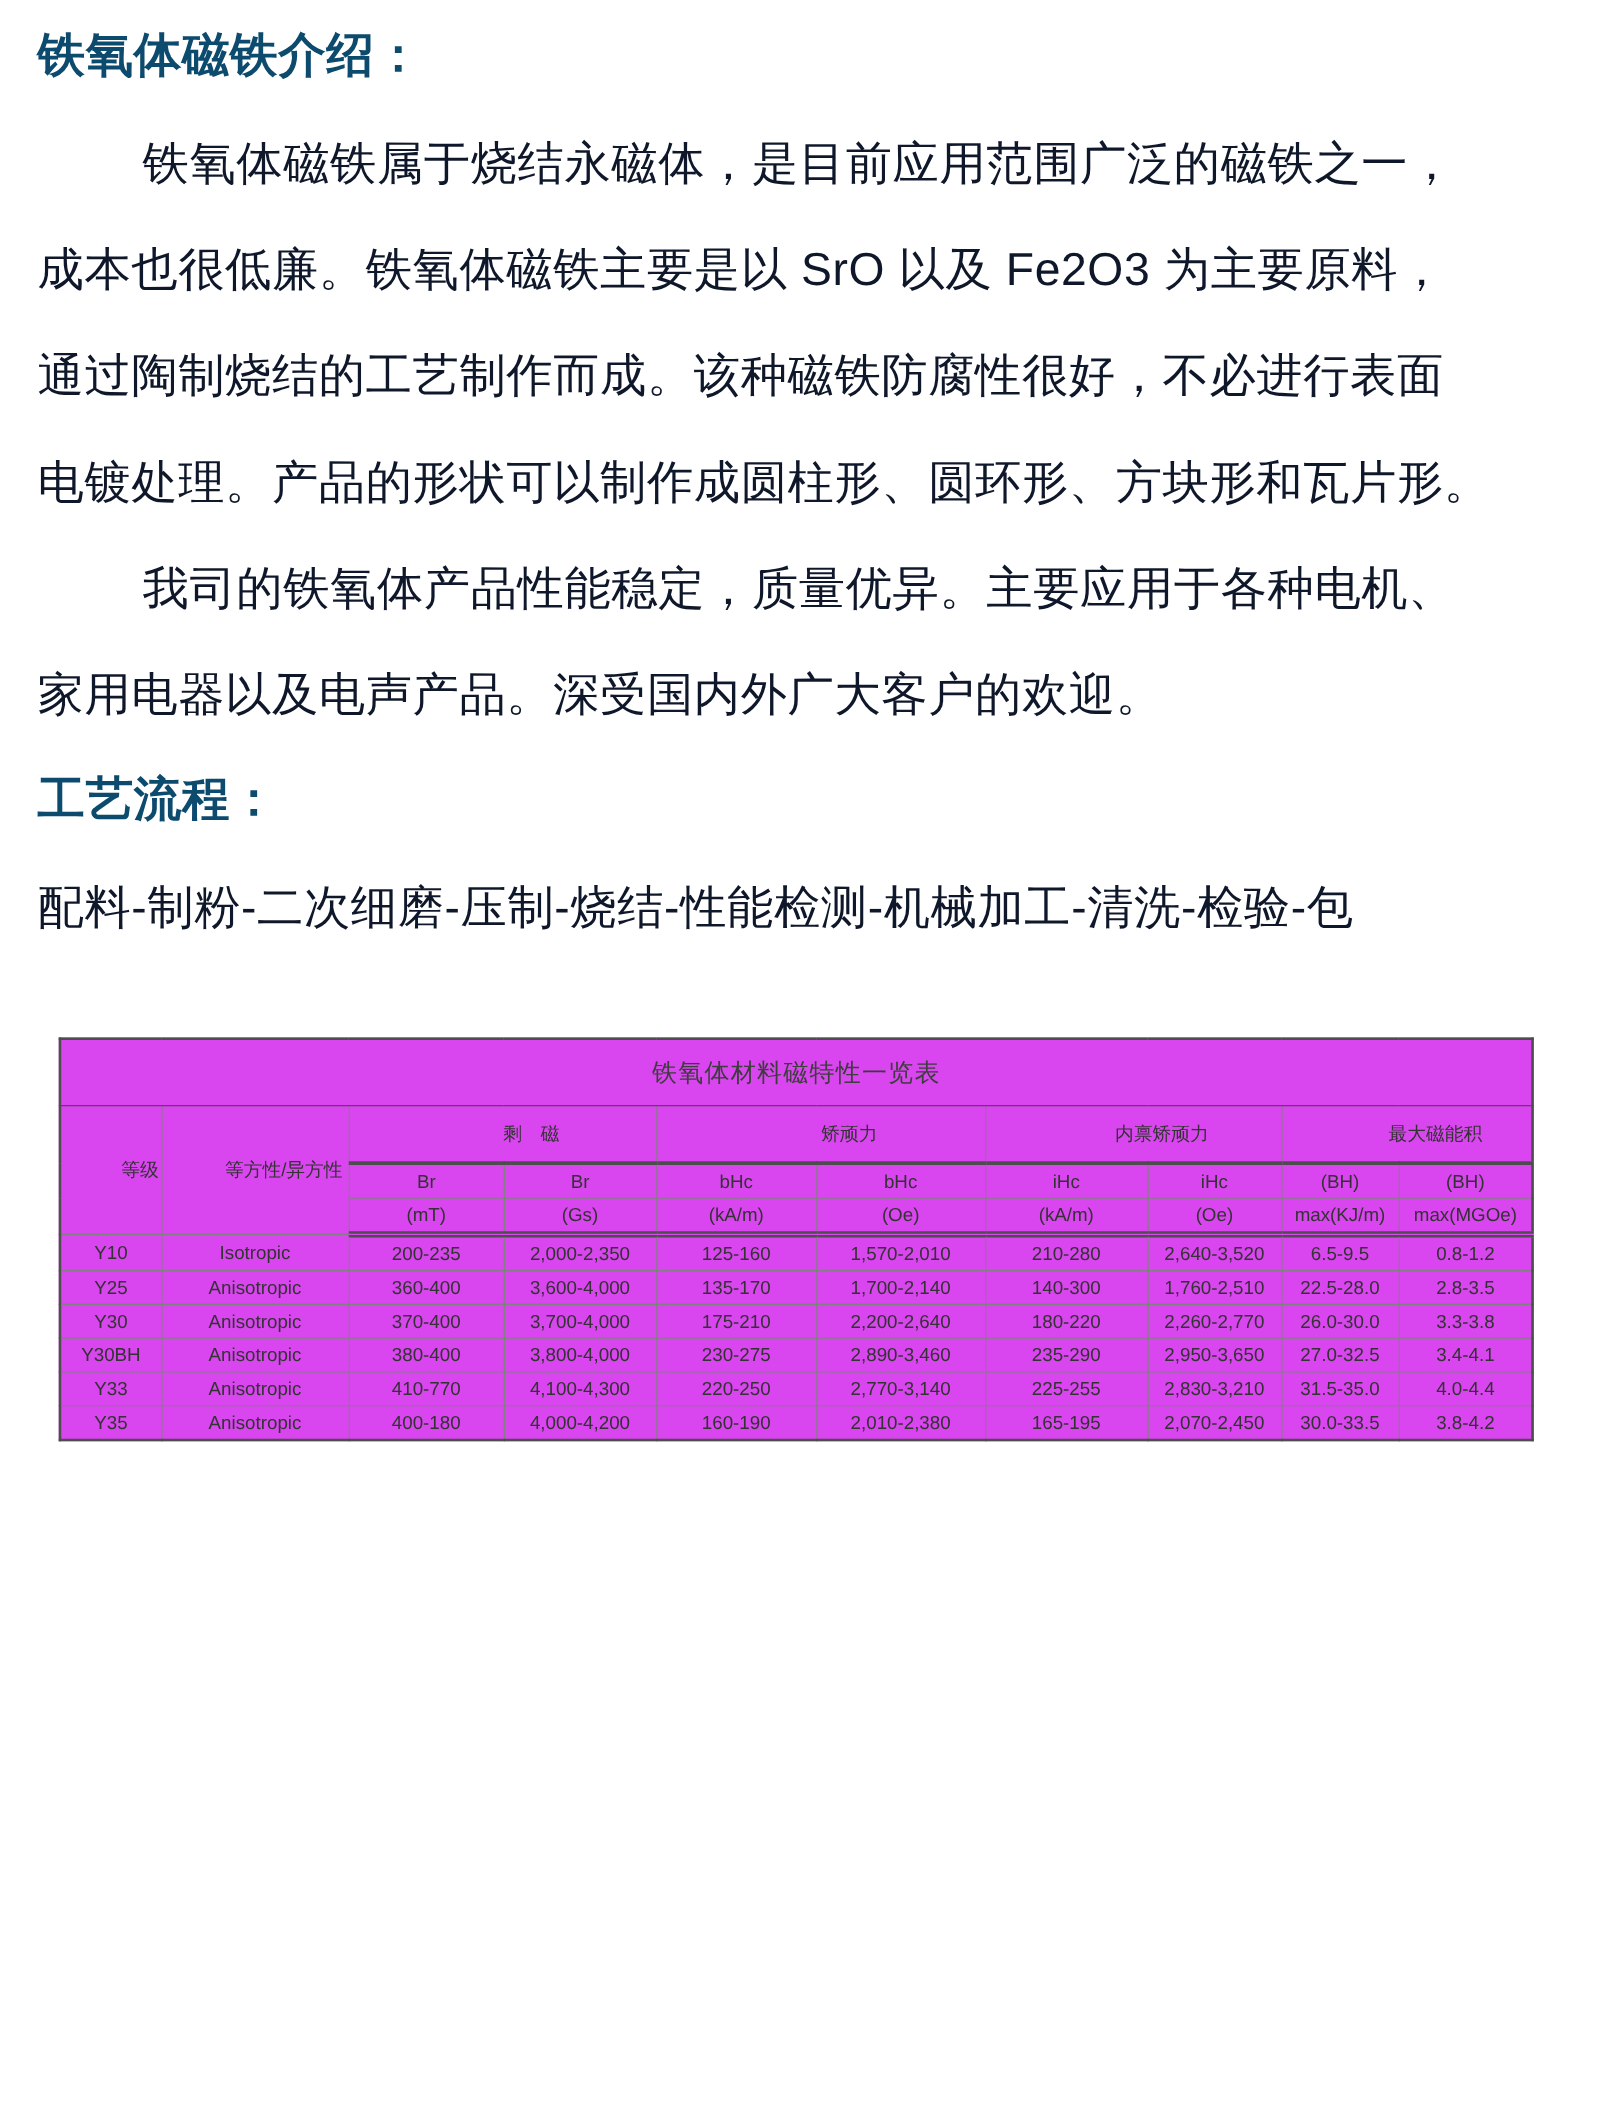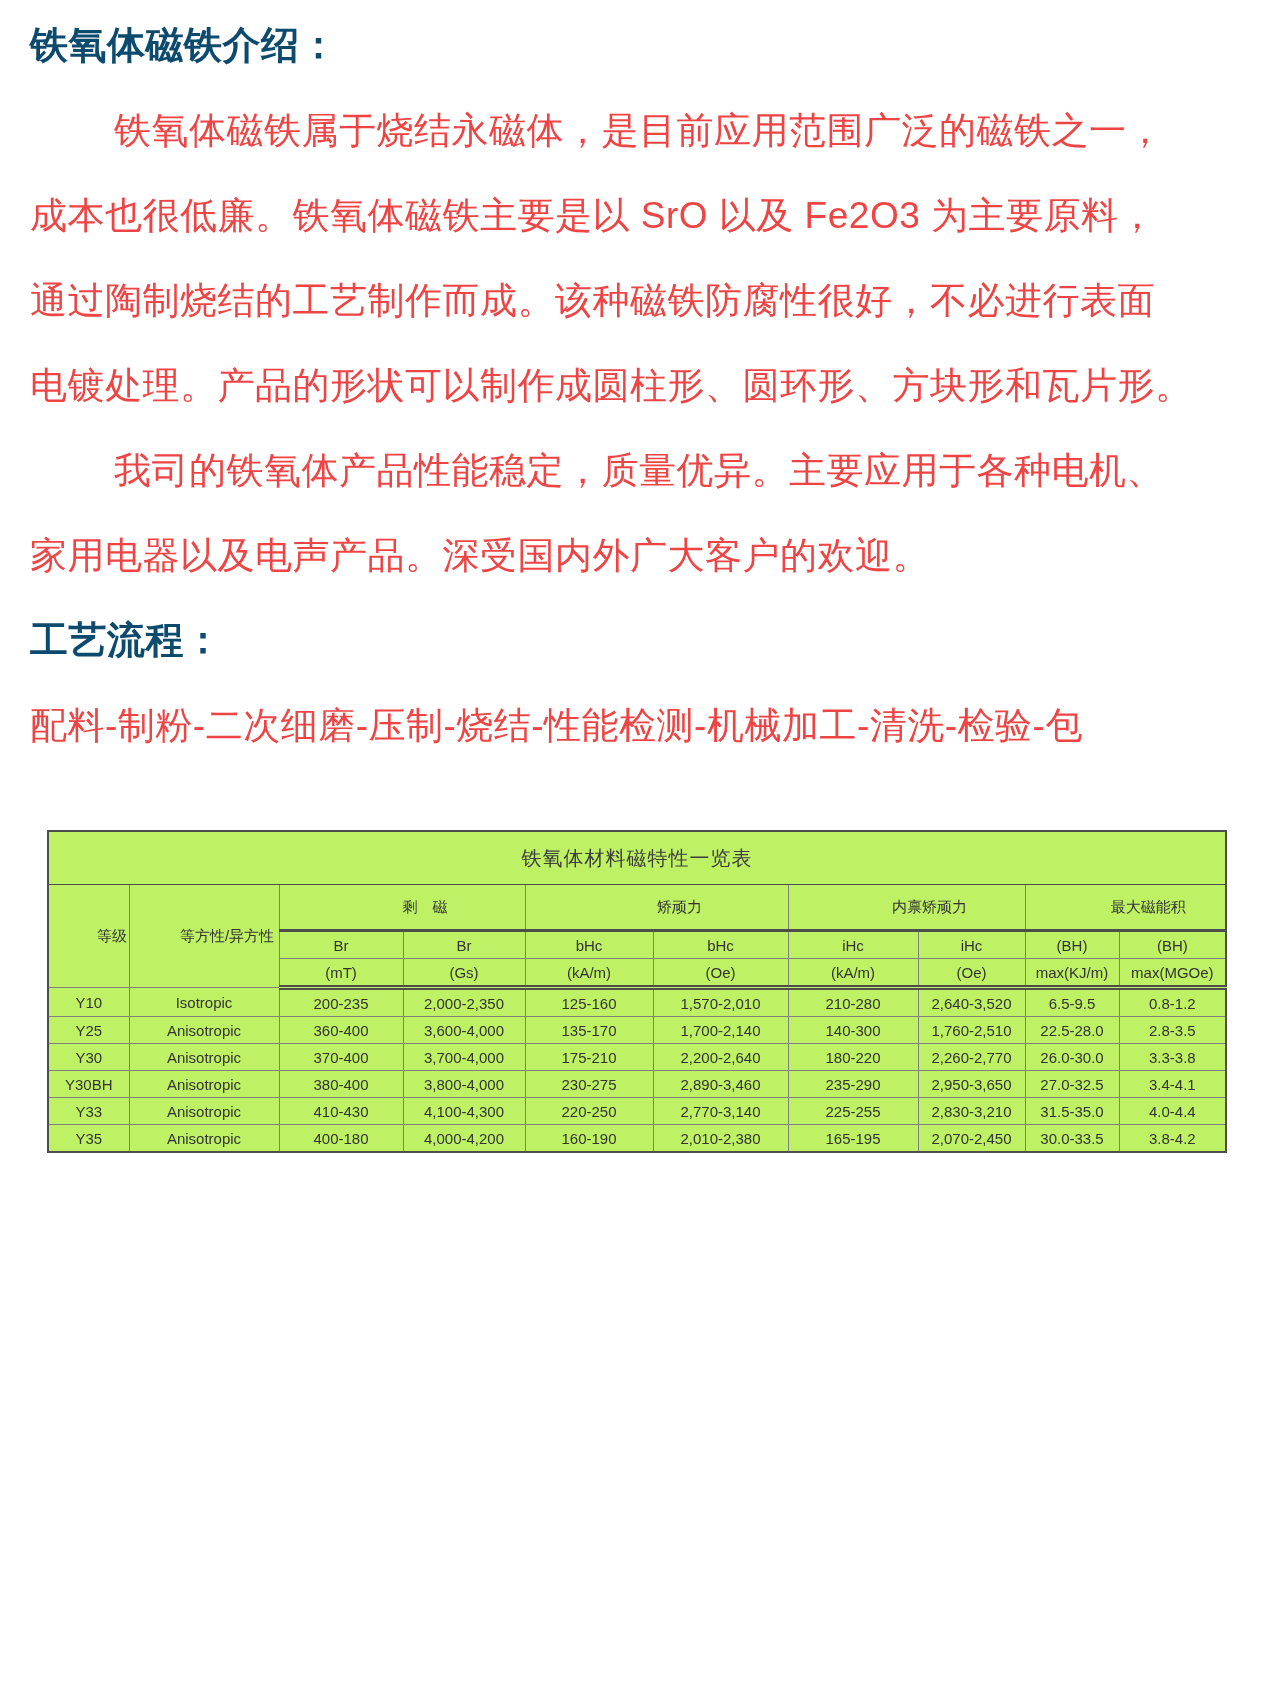--- a/index.html
+++ b/index.html
@@ -13,40 +13,40 @@
     position: relative;
     overflow: hidden;
     font-family: "Liberation Sans", "DejaVu Sans", sans-serif;
   }
   .doc {
     padding: 3px 30px 0 30px;
   }
   .line {
     font-size: 37px;
     line-height: 85px;
-    color: #ef4444;
+    color: #0f172a;
     white-space: nowrap;
     letter-spacing: 0.5px;
   }
   .line.h {
     font-size: 38px;
     font-weight: bold;
     color: #0c4a6e;
   }
   .line.indent {
     padding-left: 84px;
   }
   table.spec {
     border-collapse: collapse;
     table-layout: fixed;
     width: 1178px;
     margin-left: 17px;
     margin-top: 62px;
     border: 2px solid #4d4d4d;
-    background: #bef264;
+    background: #d946ef;
   }
   table.spec td {
     border: 1px solid #808080;
     text-align: center;
     vertical-align: middle;
     font-size: 15px;
     color: #333333;
     padding: 0 2px;
     overflow: hidden;
     white-space: nowrap;
@@ -184,21 +184,21 @@
           <td>230-275</td>
           <td>2,890-3,460</td>
           <td>235-290</td>
           <td>2,950-3,650</td>
           <td>27.0-32.5</td>
           <td>3.4-4.1</td>
         </tr>
         <tr>
           <td>Y33</td>
           <td>Anisotropic</td>
-          <td>410-430</td>
+          <td>410-770</td>
           <td>4,100-4,300</td>
           <td>220-250</td>
           <td>2,770-3,140</td>
           <td>225-255</td>
           <td>2,830-3,210</td>
           <td>31.5-35.0</td>
           <td>4.0-4.4</td>
         </tr>
         <tr>
           <td>Y35</td>

